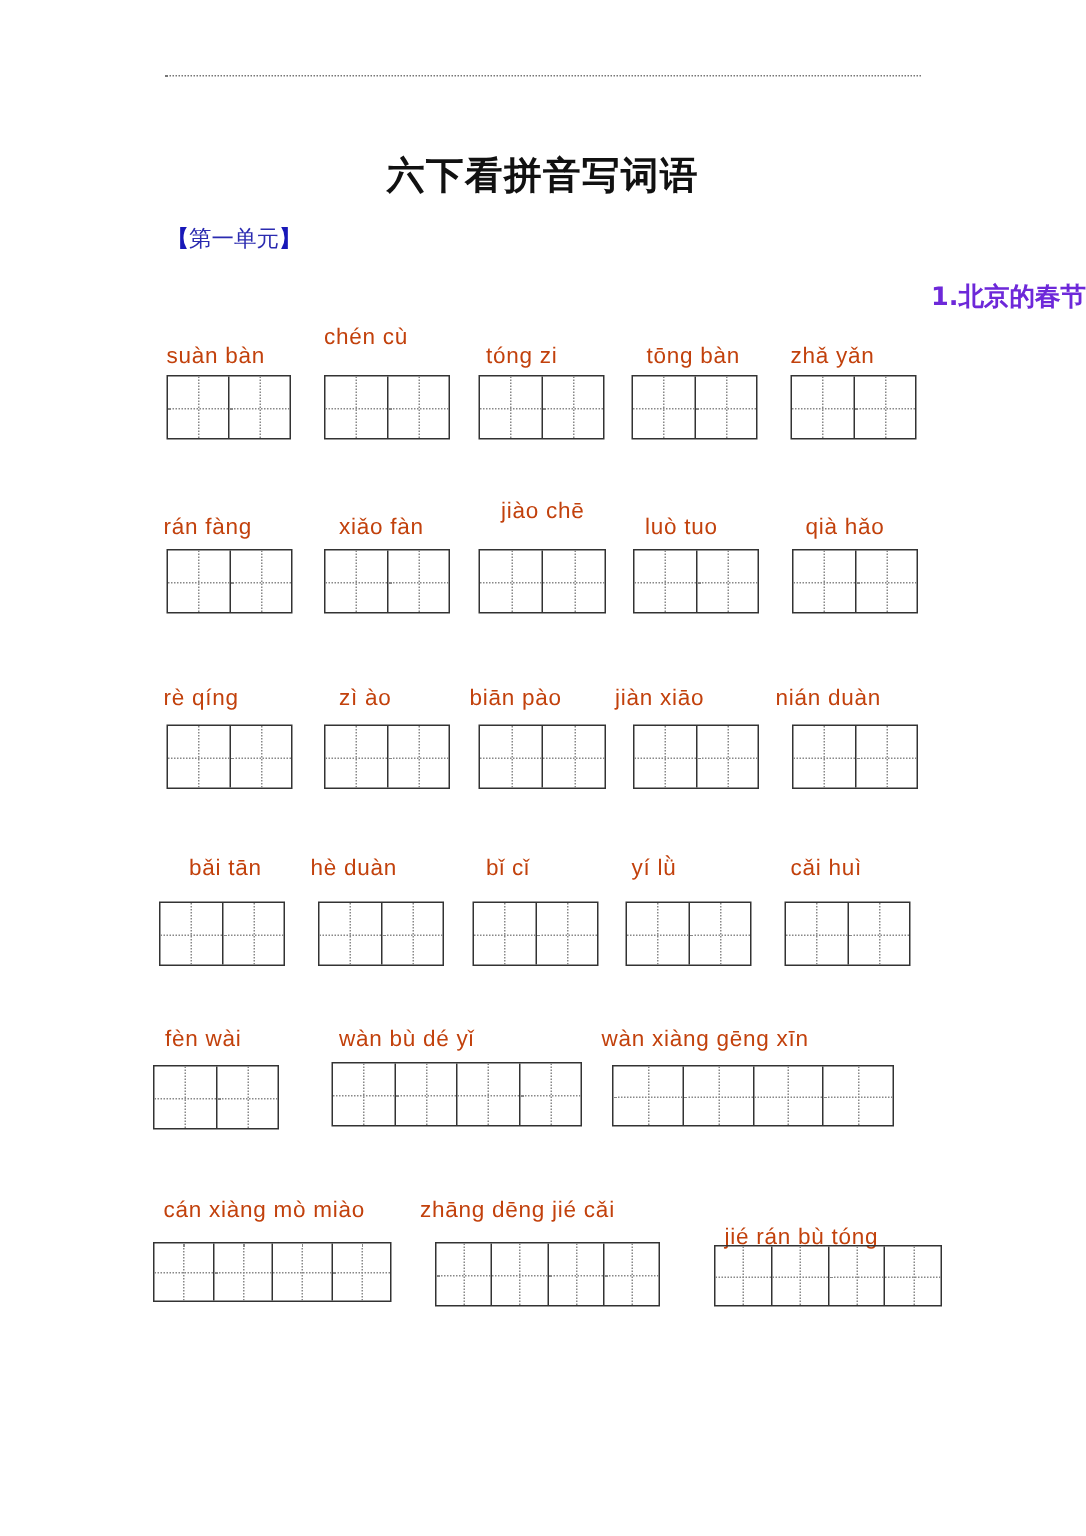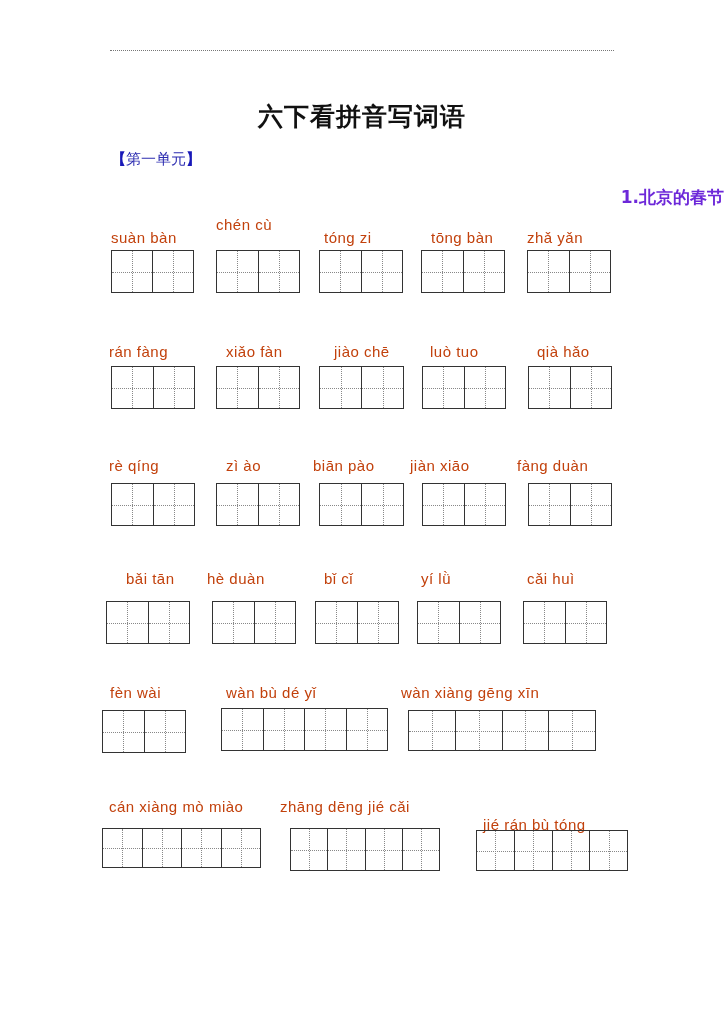--- a/index.html
+++ b/index.html
@@ -63,21 +63,21 @@
 <div class="pinyin" style="left:109px;top:343px">rán  fàng</div>
 <div class="grid" style="left:111px;top:366px;width:84px;height:43px">
     <div class="cell"></div>
     <div class="cell"></div>
   </div>
 <div class="pinyin" style="left:226px;top:343px">xiǎo fàn</div>
 <div class="grid" style="left:216px;top:366px;width:84px;height:43px">
     <div class="cell"></div>
     <div class="cell"></div>
   </div>
-<div class="pinyin" style="left:334px;top:343px">jiào chē</div>
+<div class="pinyin" style="left:334px;top:332px">jiào chē</div>
 <div class="grid" style="left:319px;top:366px;width:85px;height:43px">
     <div class="cell"></div>
     <div class="cell"></div>
   </div>
 <div class="pinyin" style="left:430px;top:343px">luò  tuo</div>
 <div class="grid" style="left:422px;top:366px;width:84px;height:43px">
     <div class="cell"></div>
     <div class="cell"></div>
   </div>
 <div class="pinyin" style="left:537px;top:343px">qià  hǎo</div>
@@ -99,21 +99,21 @@
 <div class="pinyin" style="left:313px;top:457px">biān pào</div>
 <div class="grid" style="left:319px;top:483px;width:85px;height:43px">
     <div class="cell"></div>
     <div class="cell"></div>
   </div>
 <div class="pinyin" style="left:410px;top:457px">jiàn xiāo</div>
 <div class="grid" style="left:422px;top:483px;width:84px;height:43px">
     <div class="cell"></div>
     <div class="cell"></div>
   </div>
-<div class="pinyin" style="left:517px;top:457px">fàng  duàn</div>
+<div class="pinyin" style="left:517px;top:457px">nián  duàn</div>
 <div class="grid" style="left:528px;top:483px;width:84px;height:43px">
     <div class="cell"></div>
     <div class="cell"></div>
   </div>
 
 <div class="pinyin" style="left:126px;top:570px">bǎi tān</div>
 <div class="grid" style="left:106px;top:601px;width:84px;height:43px">
     <div class="cell"></div>
     <div class="cell"></div>
   </div>

